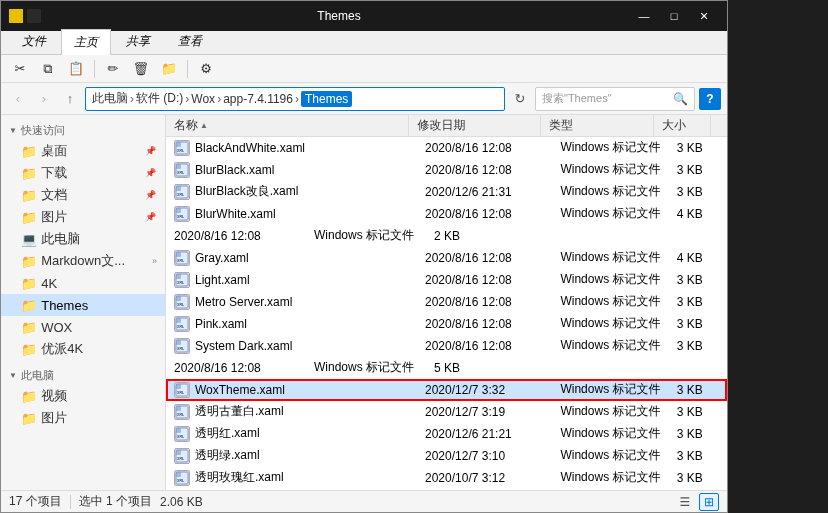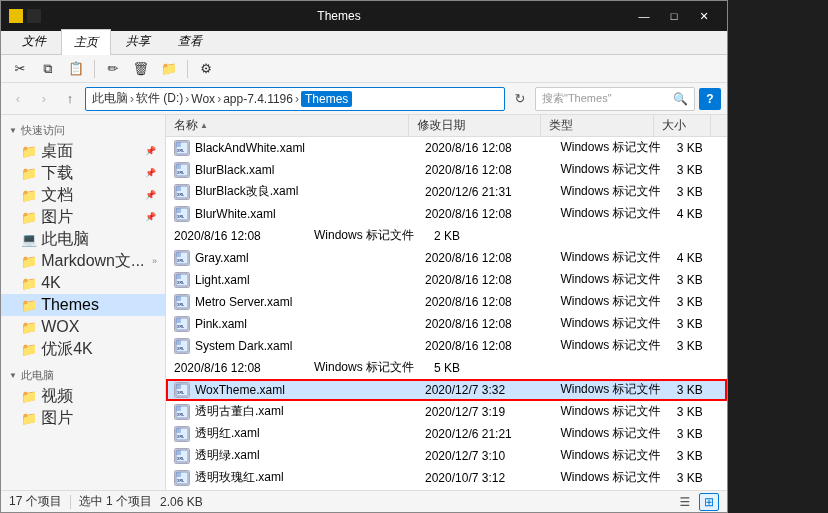--- a/index.html
+++ b/index.html
@@ -252,21 +252,21 @@
     }
     .sidebar-item.active {
       background: #cce4ff;
       color: #000;
     }
     .sidebar-item .item-icon {
       font-size: 13px;
       flex-shrink: 0;
     }
     .sidebar-item .item-icon.folder-yellow { color: #e8c000; }
-    .sidebar-item-label { font-size: 16px; overflow: hidden; text-overflow: ellipsis; }
+    .sidebar-item-label { font-size: 13px; overflow: hidden; text-overflow: ellipsis; }
 
     
     .file-list {
       flex: 1;
       display: flex;
       flex-direction: column;
       overflow: hidden;
     }
     .file-list-header {
       height: 22px;

